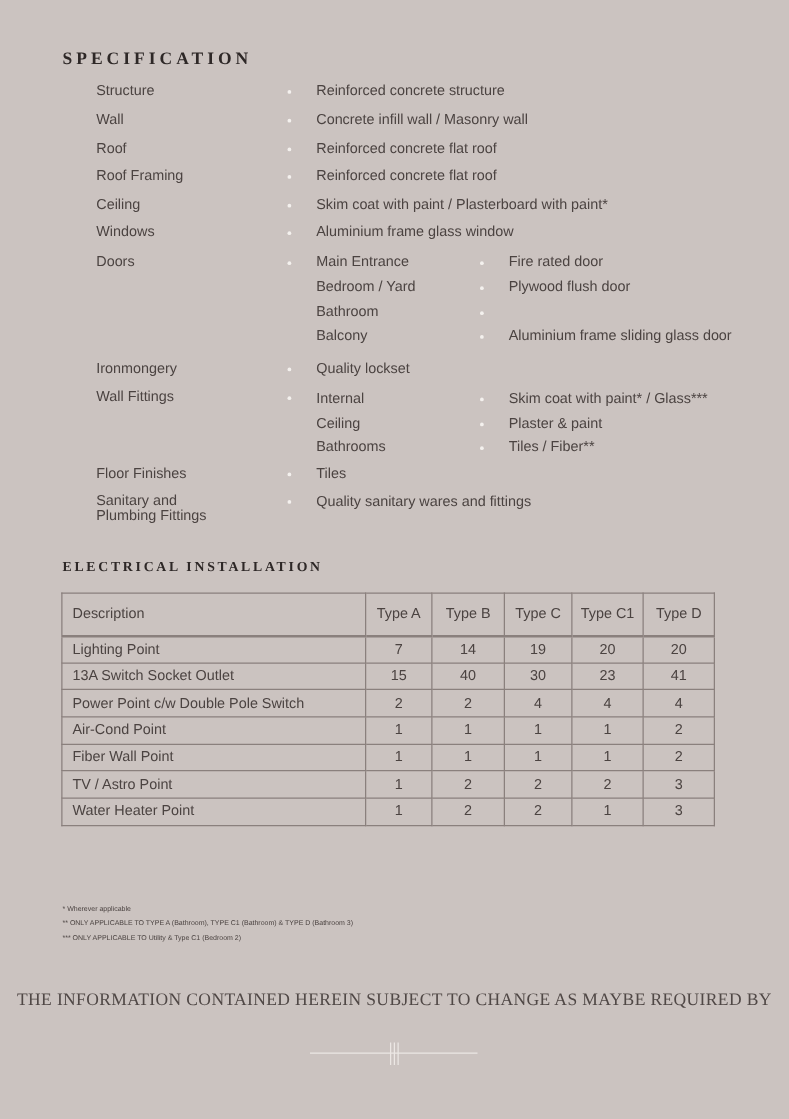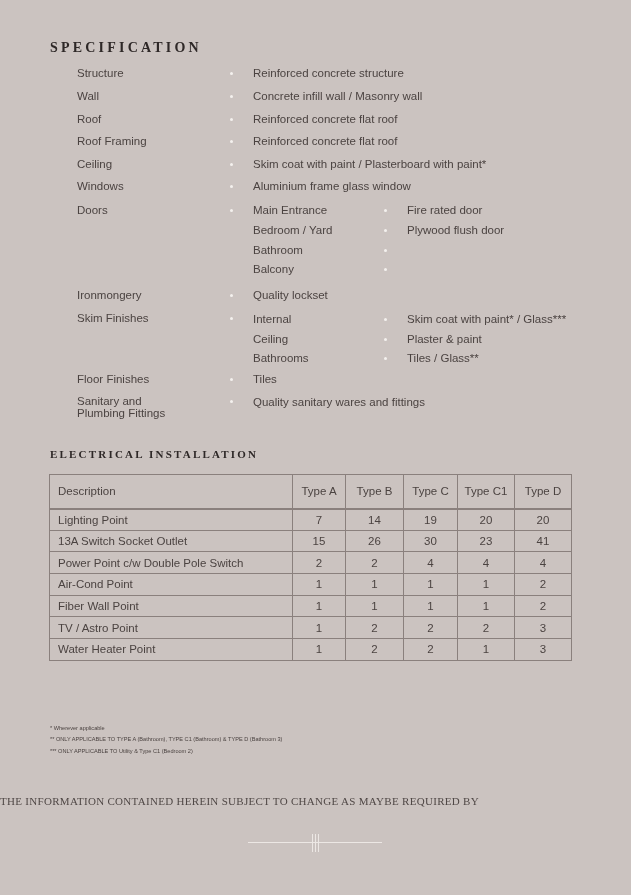--- a/index.html
+++ b/index.html
@@ -44,23 +44,23 @@
   }
   table.elec th { height: 34px; text-align: center; margin-top: 36px; }
   table.elec th.desc, table.elec td.desc { text-align: left; padding-left: 8px; width: 243px; }
   table.elec td { height: 21.7px; text-align: center; }
   .cA { width: 53px; } .cB { width: 58px; } .cC { width: 54px; } .cC1 { width: 57px; } .cD { width: 57px; }
   table.elec tr.hdr th { border-bottom: 2px solid #8a807d; }
 
   .notes { position: absolute; left: 50px; top: 723px; font-size: 5.6px; line-height: 11.4px; color: #4b4341; }
   .disclaimer {
     position: absolute; left: 0; width: 631px; top: 794px;
-    text-align: left;
+    text-align: center;
     font-family: "Liberation Serif", serif;
-    font-size: 11px; line-height: 14px; letter-spacing: 0.3px;
+    font-size: 14px; line-height: 14px; letter-spacing: 0.3px;
     color: #504846;
   }
   .ornament { position: absolute; left: 248px; top: 834px; width: 134px; height: 18px; }
   .ornament .line { position: absolute; left: 0; top: 8px; width: 134px; height: 1px; background: #ece7e4; }
   .ornament .bar { position: absolute; top: 0; width: 1px; height: 18px; background: #ece7e4; }
 </style>
 </head>
 <body>
 
 <div class="title">SPECIFICATION</div>
@@ -102,40 +102,41 @@
   <span class="sub-label" style="top:0">Main Entrance</span>
   <span class="bullet" style="left:307px;top:6px"></span>
   <span class="sub-value" style="top:0">Fire rated door</span>
   <span class="sub-label" style="top:20px">Bedroom / Yard</span>
   <span class="bullet" style="left:307px;top:26px"></span>
   <span class="sub-value" style="top:20px">Plywood flush door</span>
   <span class="sub-label" style="top:40px">Bathroom</span>
   <span class="bullet" style="left:307px;top:46px"></span>
   <span class="sub-label" style="top:59px">Balcony</span>
   <span class="bullet" style="left:307px;top:65px"></span>
+  <span class="sub-value" style="top:59px">Aluminium frame sliding glass door</span>
 </div>
 
 <div class="spec-row" style="top:288px">
   <span class="spec-label">Ironmongery</span>
   <span class="bullet" style="left:153px;top:6px"></span>
   <span class="spec-value">Quality lockset</span>
 </div>
 
 <div class="spec-row" style="top:311px;width:560px;height:60px">
-  <span class="spec-label">Skim Finishes</span>
+  <span class="spec-label">Wall Fittings</span>
   <span class="bullet" style="left:153px;top:6px"></span>
   <span class="sub-label" style="top:1px">Internal</span>
   <span class="bullet" style="left:307px;top:7px"></span>
   <span class="sub-value" style="top:1px">Skim coat with paint* / Glass***</span>
   <span class="sub-label" style="top:21px">Ceiling</span>
   <span class="bullet" style="left:307px;top:27px"></span>
   <span class="sub-value" style="top:21px">Plaster &amp; paint</span>
   <span class="sub-label" style="top:40px">Bathrooms</span>
   <span class="bullet" style="left:307px;top:46px"></span>
-  <span class="sub-value" style="top:40px">Tiles / Glass**</span>
+  <span class="sub-value" style="top:40px">Tiles / Fiber**</span>
 </div>
 
 <div class="spec-row" style="top:372px">
   <span class="spec-label">Floor Finishes</span>
   <span class="bullet" style="left:153px;top:6px"></span>
   <span class="spec-value">Tiles</span>
 </div>
 
 <div class="spec-row" style="top:395px;line-height:12px">
   <span class="spec-label">
@@ -164,21 +165,21 @@
         <td class="desc">Lighting Point</td>
         <td>7</td>
         <td>14</td>
         <td>19</td>
         <td>20</td>
         <td>20</td>
       </tr>
       <tr>
         <td class="desc">13A Switch Socket Outlet</td>
         <td>15</td>
-        <td>26</td>
+        <td>40</td>
         <td>30</td>
         <td>23</td>
         <td>41</td>
       </tr>
       <tr>
         <td class="desc">Power Point c/w Double Pole Switch</td>
         <td>2</td>
         <td>2</td>
         <td>4</td>
         <td>4</td>

